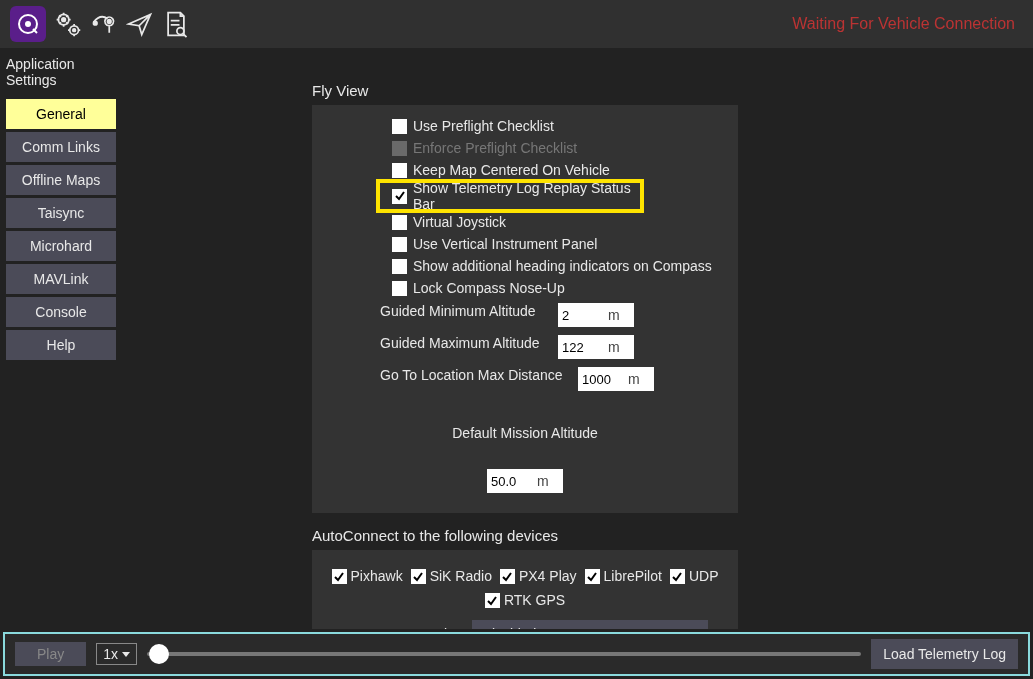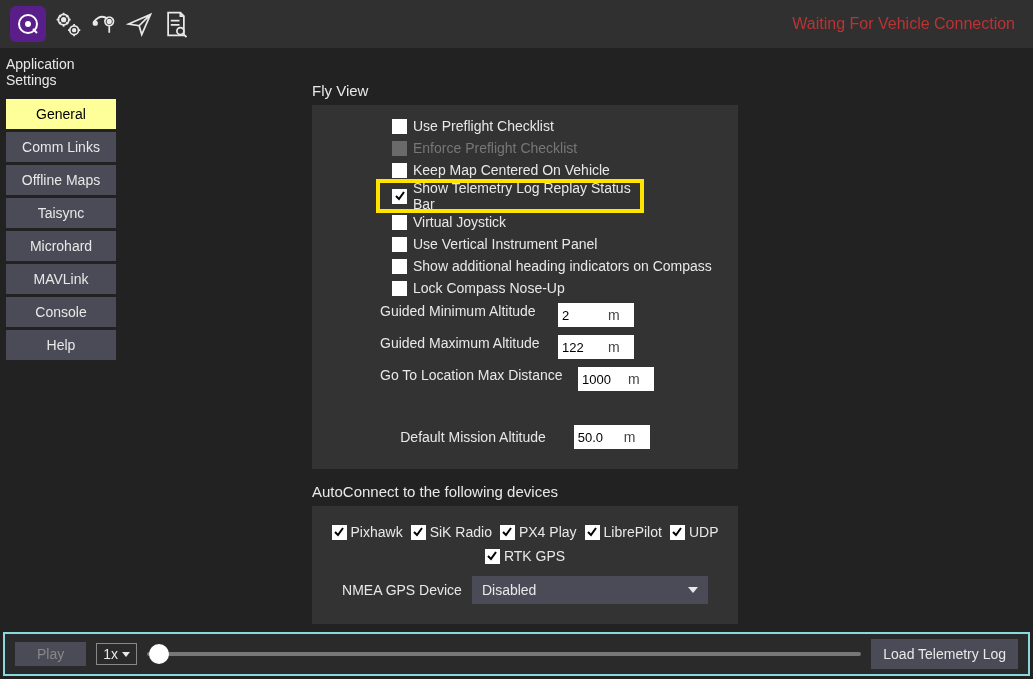--- a/index.html
+++ b/index.html
@@ -105,29 +105,29 @@
     width:50px; height:22px;
     padding:2px 4px;
     font-size:13px;
     border:none;
     text-align:left;
   }
   .unit { color:#000; background:transparent; font-size:14px; width:20px; }
   .numwrap { background:#fff; display:flex; align-items:center; padding-right:6px; height:24px;}
   .numwrap .unit{color:#444;}
 
-  .plan-row { display:flex; align-items:center; justify-content:center; gap:28px; padding:10px 0;}
+  .plan-row { display:flex; align-items:center; justify-content:center; gap:28px; padding:10px 0;flex-direction:column;}
   .plan-row .flabel{ font-size:14px; }
 
   .ac-row {
     display:flex; align-items:center; justify-content:center;
     gap:8px; padding:8px 0;
     flex-wrap:wrap;
   }
-  .ac-item { display:flex; align-items:center; gap:4px; }
+  .ac-item { display:flex; align-items:flex-end; gap:4px; }
   .nmea-row { display:flex; align-items:center; justify-content:center; gap:10px; padding:4px 0 10px;}
   .select {
     background:#4b4b58;
     width:236px; height:28px;
     display:flex; align-items:center; justify-content:space-between;
     padding:0 10px;
     font-size:14px;
   }
   .select .tri { width:0;height:0;border-left:5px solid transparent;border-right:5px solid transparent;border-top:6px solid #e8e8e8;}
 

